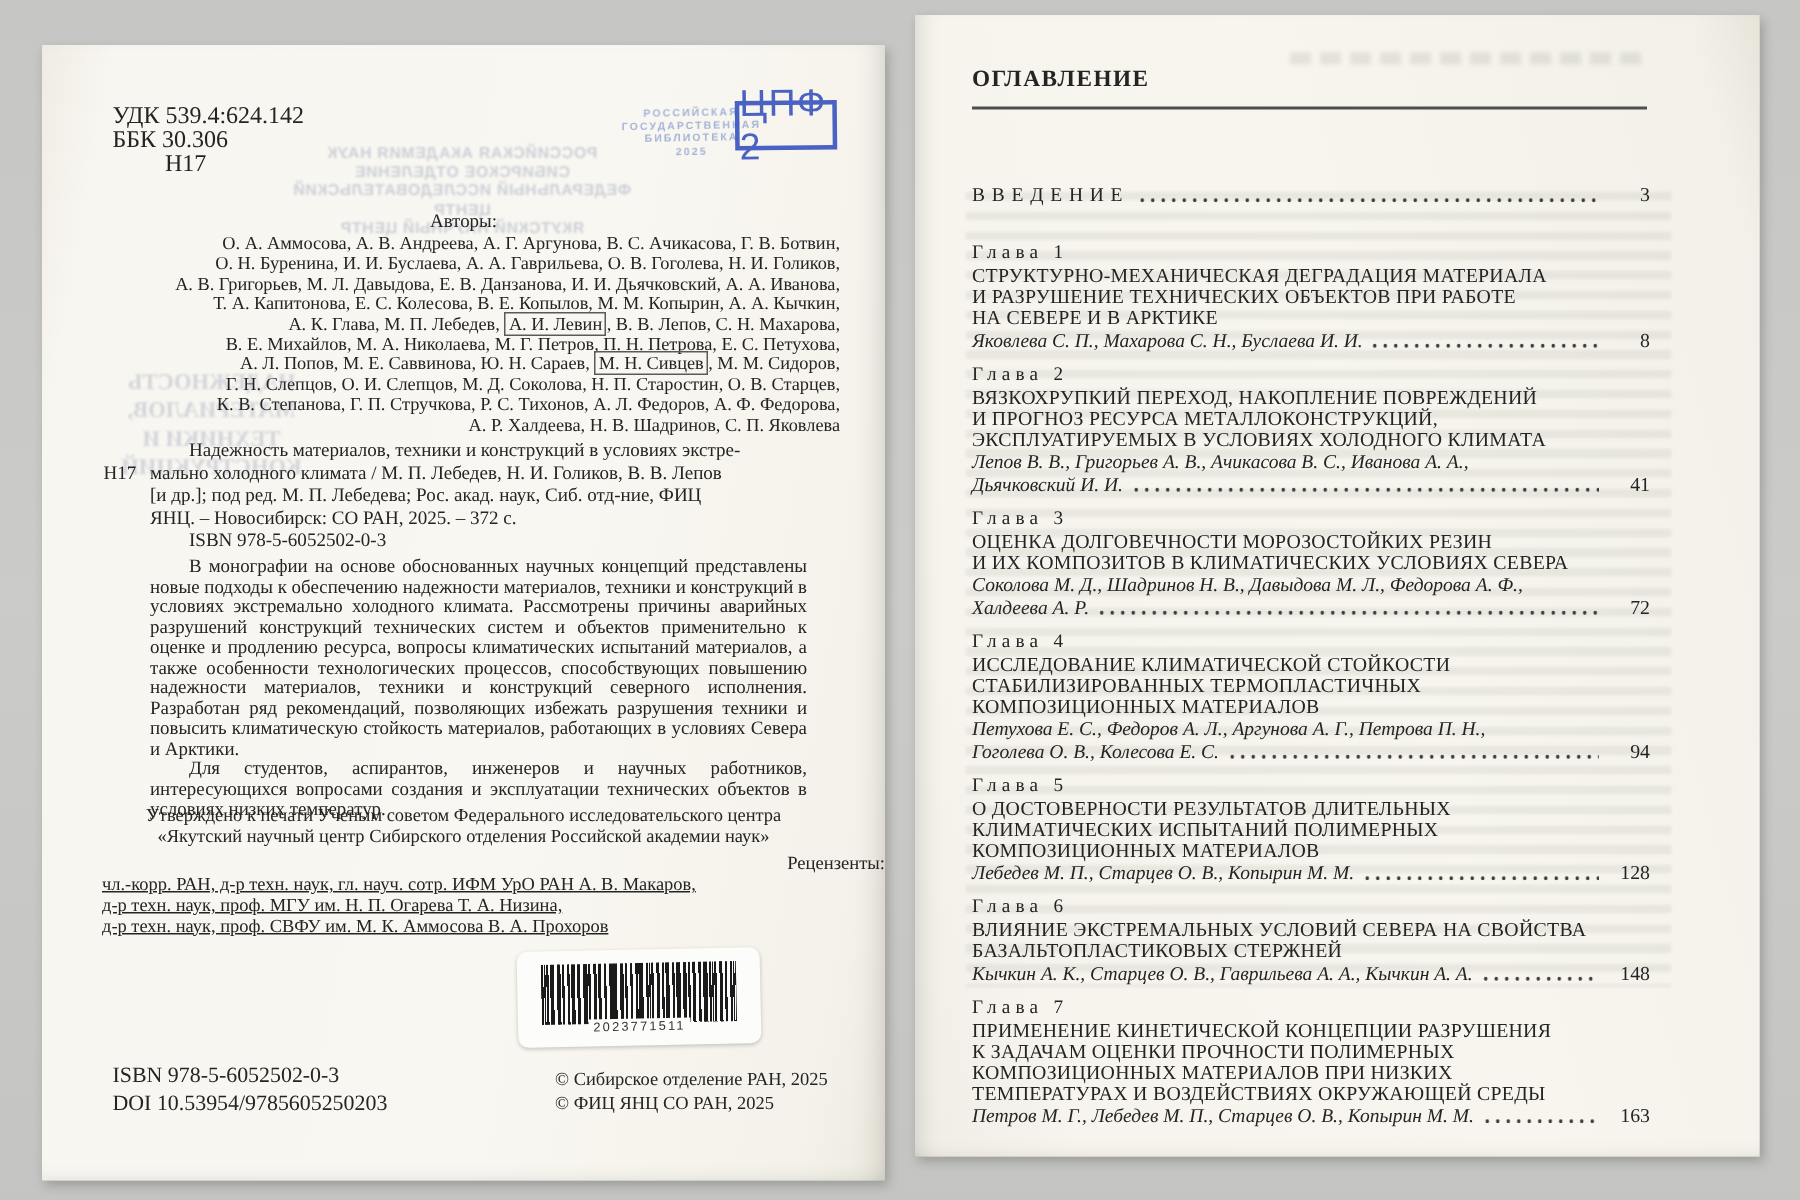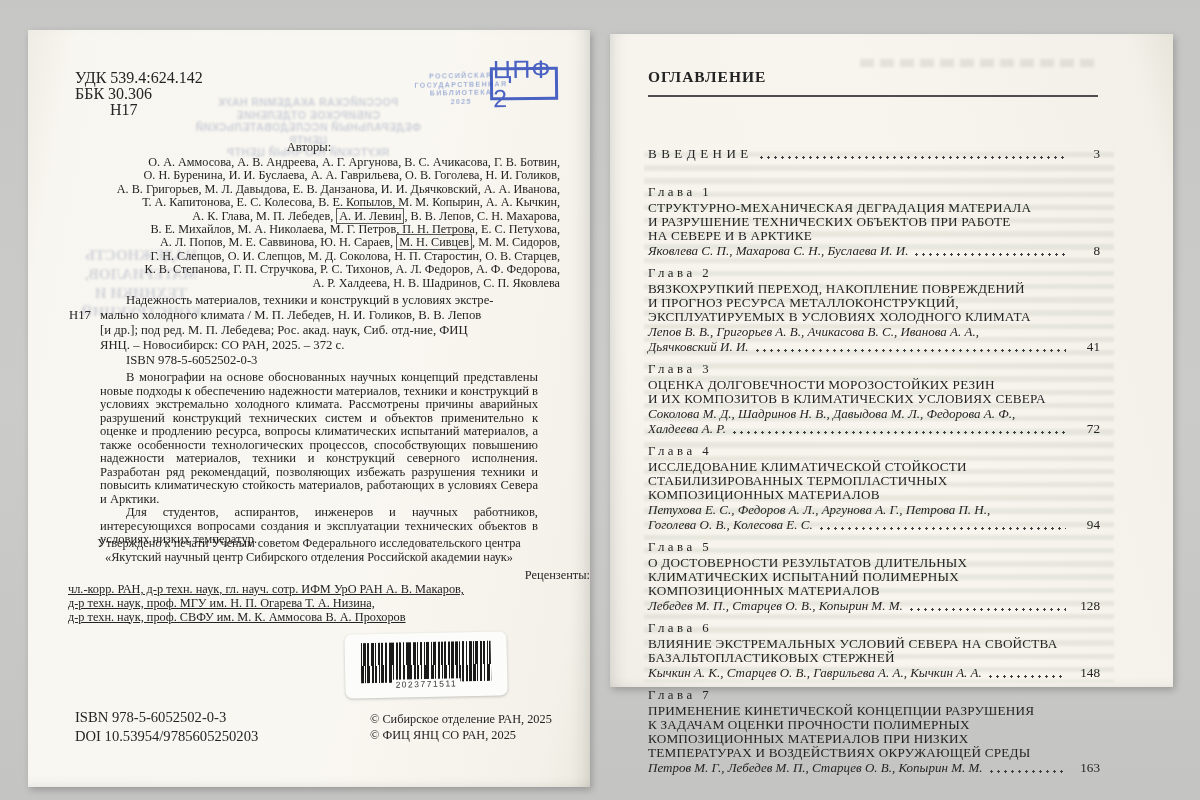--- a/index.html
+++ b/index.html
@@ -5,21 +5,21 @@
   html,body{margin:0;padding:0;}
   body{width:1200px;height:800px;overflow:hidden;background:#c9cac7;
        font-family:"Liberation Serif", serif;color:#242424;}
   #canvas{position:relative;width:1200px;height:800px;background:linear-gradient(180deg,#c6c7c4 0%,#cbccc9 50%,#c4c5c2 100%);}
 
   .page{position:absolute;}
   .page-left{left:28px;top:30px;width:562px;height:757px;
     background:linear-gradient(100deg,#eeece4 0%,#f8f6f0 7%,#f9f7f1 60%,#f3f1e9 92%,#ecead f 100%);
     background:linear-gradient(100deg,#eeece4 0%,#f8f6f0 7%,#f9f7f1 60%,#f3f1e9 92%,#eceadf 100%);
     box-shadow:2px 3px 7px rgba(0,0,0,.22), inset -16px 0 22px -18px rgba(0,0,0,.22), inset 0 -10px 16px -14px rgba(0,0,0,.14);}
-  .page-right{left:610px;top:34px;width:563px;height:653px;
+  .page-right{left:610px;top:10px;width:563px;height:761px;
     background:linear-gradient(255deg,#e7e4da 0%,#f2f0e8 6%,#f7f5ee 45%,#f6f4ed 85%,#efede5 100%);
     box-shadow:2px 3px 7px rgba(0,0,0,.22), inset 14px 0 20px -16px rgba(0,0,0,.20), inset 0 -10px 16px -14px rgba(0,0,0,.12);}
 
   .abs{position:absolute;}
   .pre{white-space:pre-line;}
   .nowrap{white-space:nowrap;}
 
   
   .udc{left:47px;top:40px;font-size:16px;line-height:16px;}
   .udc .h17{margin-left:35px;}

